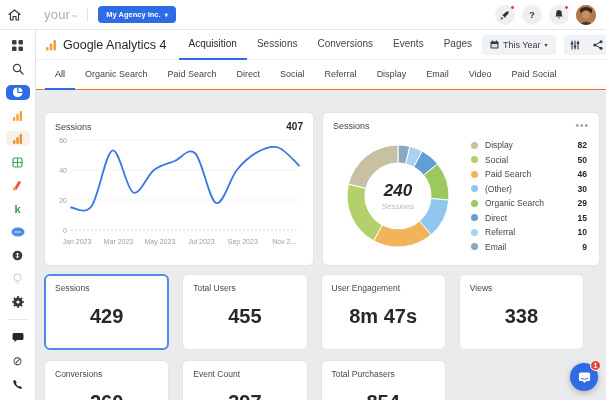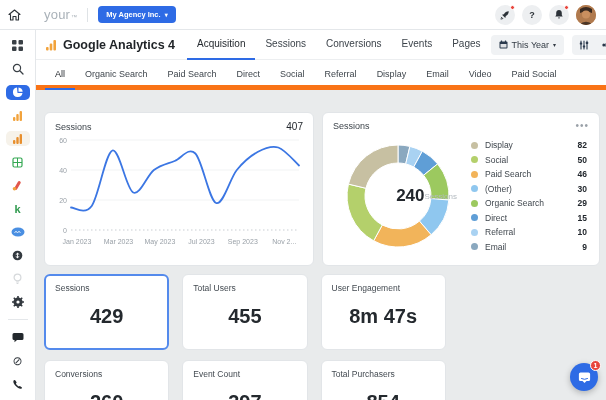--- a/index.html
+++ b/index.html
@@ -38,52 +38,52 @@
   .side-item.active { background:#2e6be5; }
   .side-item.softbg { background:#f6f2ea; }
   .side-item.faded { opacity:.35; }
   .side-divider { width:20px; height:1px; background:#e4e7ea; margin:2px 0 10px; }
   .k-glyph { color:#2f9a4e; font-weight:bold; font-size:11px; }
   .slash-glyph { font-size:12px; color:#33393f; }
 
   
   .toolbar { position:absolute; top:30px; left:36px; right:0; height:30px; background:#fff;
              border-bottom:1px solid #eceef0; display:flex; align-items:center; padding-left:9px; z-index:5; }
-  .report-title { font-size:12.5px; font-weight:bold; color:#1f2327; margin:0 12px 0 6px; white-space:nowrap; }
+  .report-title { font-size:12.5px; font-weight:normal; color:#1f2327; margin:0 12px 0 6px; white-space:nowrap; }
   .tabs { display:flex; height:30px; }
   .tab { border:none; background:none; font-family:inherit; font-size:10px; color:#3d444b; padding:0 10px;
          height:30px; cursor:pointer; border-bottom:2px solid transparent; }
   .tab.active { color:#24292e; border-bottom-color:#2e6be5; }
   .daterange-btn { height:20px; background:#f0f2f4; border:none; border-radius:4px; display:flex;
                    align-items:center; gap:4px; padding:0 8px; font-family:inherit; font-size:9px;
                    color:#333b44; cursor:pointer; white-space:nowrap; }
   .segmented { height:20px; background:#f0f2f4; border-radius:4px; display:flex; margin:0 8px; }
   .seg-btn { width:23px; border:none; background:none; display:flex; align-items:center; justify-content:center; cursor:pointer; }
 
   
   .subtabs { position:absolute; top:60px; left:36px; right:0; height:30px; background:#fff;
-             border-bottom:5px solid #f97316; display:flex; padding-left:9px; z-index:5; }
+             border-bottom:1px solid #f97316; display:flex; padding-left:9px; z-index:5; }
   .subtab { border:none; background:none; font-family:inherit; font-size:9px; color:#3f464d; padding:0 10px;
             height:30px; cursor:pointer; border-bottom:2px solid transparent; }
   .subtab.active { color:#24292e; border-bottom-color:#2e6be5; }
 
   
   .main { position:absolute; top:90px; left:36px; right:0; bottom:0; overflow:hidden; padding:14px 6px 0 8px;margin-top:8px; }
   .card { background:#fff; border:1px solid #e2e5e8; border-radius:6px; }
   .charts-row { display:grid; grid-template-columns:270px 278px; gap:8px; }
   .chart-card { height:154px; padding:8px 10px; }
   .card-head { display:flex; align-items:center; justify-content:space-between; }
   .card-title { font-size:9px; color:#3c434a; }
-  .card-total { font-size:10px; font-weight:normal; color:#22272d; }
+  .card-total { font-size:10px; font-weight:bold; color:#22272d; }
   .menu-dots { font-size:10px; color:#9aa1a8; letter-spacing:1px; border:none; background:none; cursor:pointer; line-height:6px; }
 
   .donut-body { display:flex; align-items:center; margin-top:6px; }
   .donut-wrap { position:relative; width:118px; height:118px; margin-left:6px; flex:none; }
-  .donut-center { position:absolute; inset:0; display:flex; align-items:center;
-                  justify-content:flex-end; pointer-events:none; }
+  .donut-center { position:absolute; inset:0; display:flex; flex-direction:column; align-items:center;
+                  justify-content:center; pointer-events:none;font-style:italic; }
   .donut-center b { font-size:17px; color:#22272d; }
   .donut-center span { font-size:8px; color:#b3bac0; margin-top:1px; }
   .legend { list-style:none; flex:1; margin-left:14px; margin-right:2px; }
   .legend li { display:flex; align-items:center; height:14.5px; }
   .legend .dot { width:7px; height:7px; border-radius:50%; margin-right:7px; flex:none; }
   .legend .lab { font-size:8.5px; color:#3f464d; flex:1; }
   .legend .val { font-size:8.5px; font-weight:bold; color:#22272d; }
 
   .kpi-row { display:grid; grid-template-columns:repeat(4,1fr); gap:13px; margin-top:8px; margin-right:16px; }
   .kpi-row.second { margin-top:10px; }
@@ -428,20 +428,24 @@
           <div class="kpi-value">429</div>
         </section>
         <section class="card kpi-card">
           <div class="kpi-label">Total Users</div>
           <div class="kpi-value">455</div>
         </section>
         <section class="card kpi-card">
           <div class="kpi-label">User Engagement</div>
           <div class="kpi-value">8m 47s</div>
         </section>
+        <section class="card kpi-card">
+          <div class="kpi-label">Views</div>
+          <div class="kpi-value">338</div>
+        </section>
       </div>
     <div class="kpi-row second">
         <section class="card kpi-card">
           <div class="kpi-label">Conversions</div>
           <div class="kpi-value">260</div>
         </section>
         <section class="card kpi-card">
           <div class="kpi-label">Event Count</div>
           <div class="kpi-value">397</div>
         </section>

